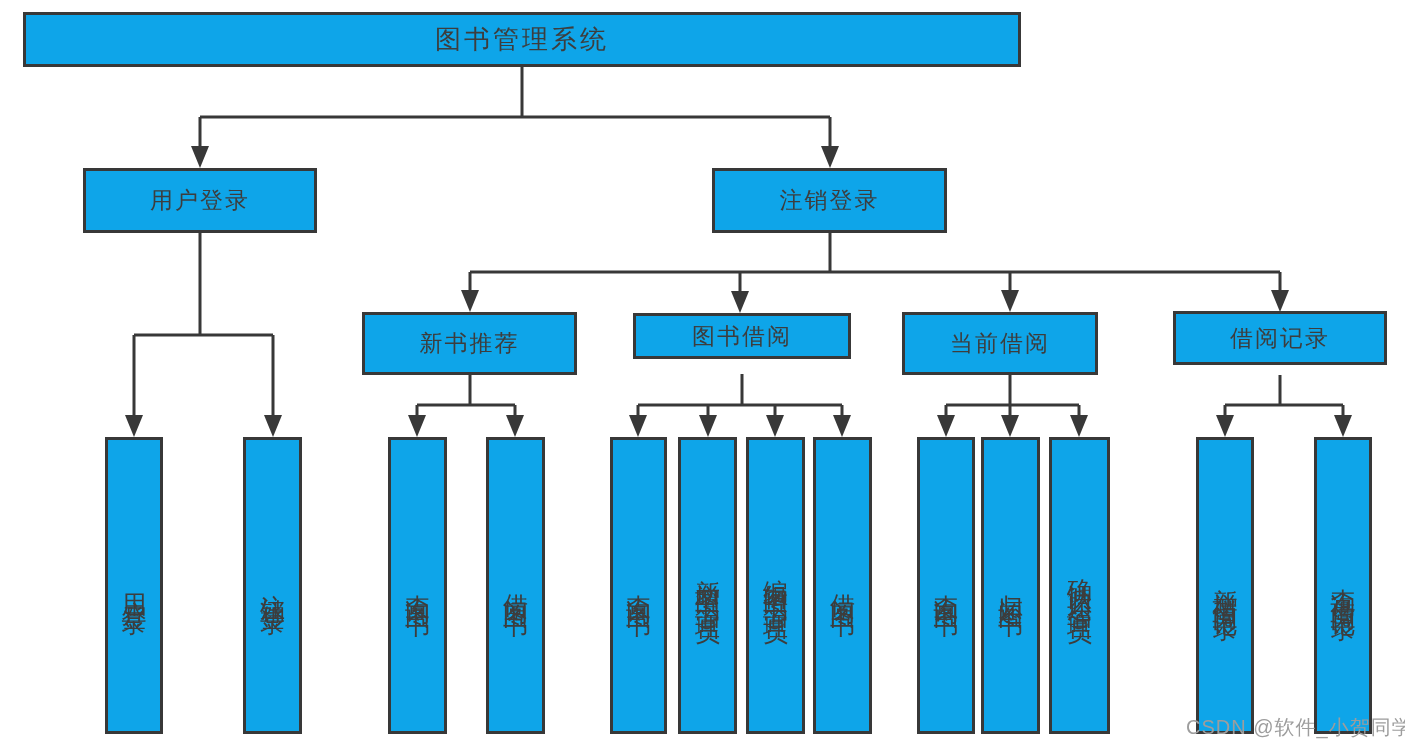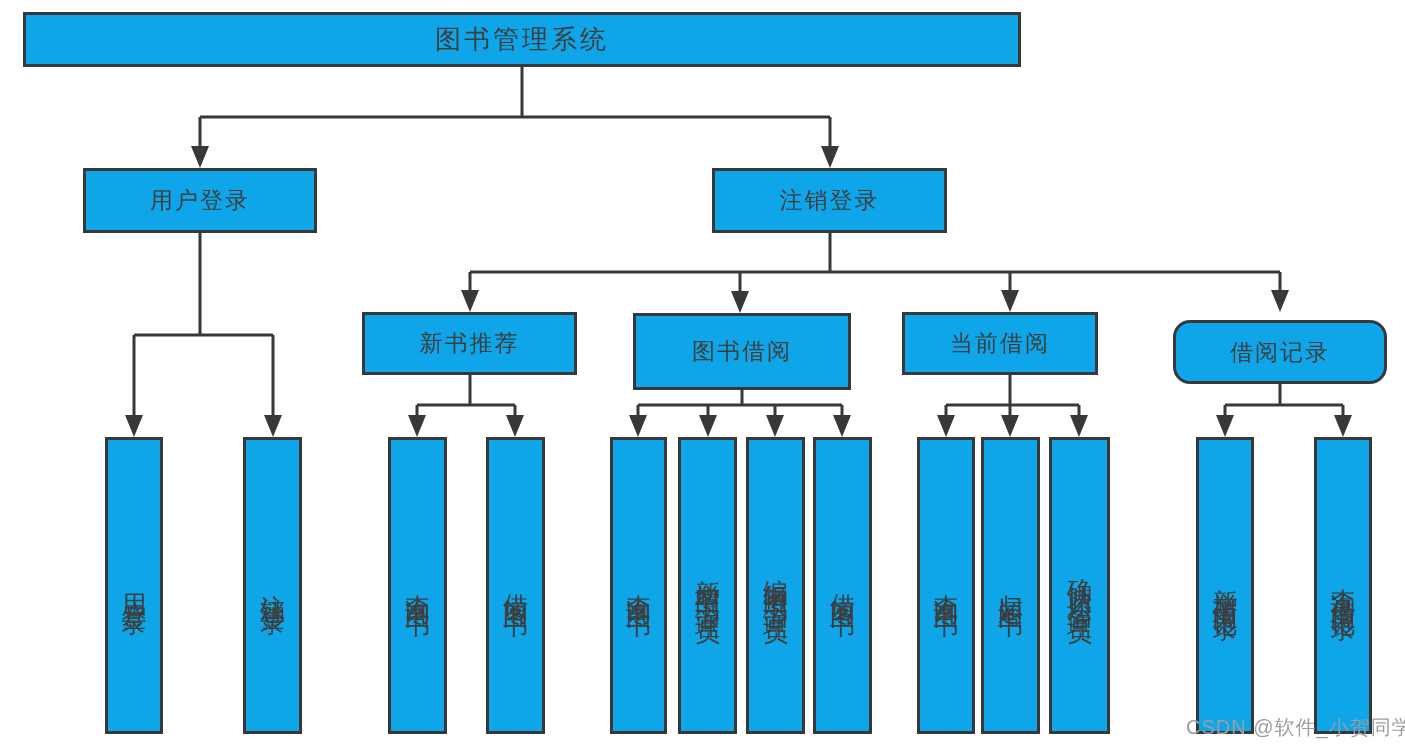--- a/index.html
+++ b/index.html
@@ -77,27 +77,27 @@
   <div class="box hbox" style="left:83px;top:168px;width:234px;height:65px;">
     <span>用户登录</span>
   </div>
   <div class="box hbox" style="left:712px;top:168px;width:235px;height:65px;">
     <span>注销登录</span>
   </div>
 
   <div class="box hbox" style="left:362px;top:312px;width:215px;height:63px;">
     <span>新书推荐</span>
   </div>
-  <div class="box hbox" style="left:633px;top:313px;width:218px;height:77px;">
+  <div class="box hbox" style="left:633px;top:313px;width:218px;height:46px;">
     <span>图书借阅</span>
   </div>
   <div class="box hbox" style="left:902px;top:312px;width:196px;height:63px;">
     <span>当前借阅</span>
   </div>
-  <div class="box hbox" style="left:1173px;top:320px;width:214px;height:64px;border-radius:17px;">
+  <div class="box hbox" style="left:1173px;top:311px;width:214px;height:54px;">
     <span>借阅记录</span>
   </div>
 
   <div class="box vbox" style="left:105px;top:437px;width:58px;height:297px;">
     <span>用户登录</span>
   </div>
   <div class="box vbox" style="left:243px;top:437px;width:59px;height:297px;">
     <span>注销登录</span>
   </div>
 

